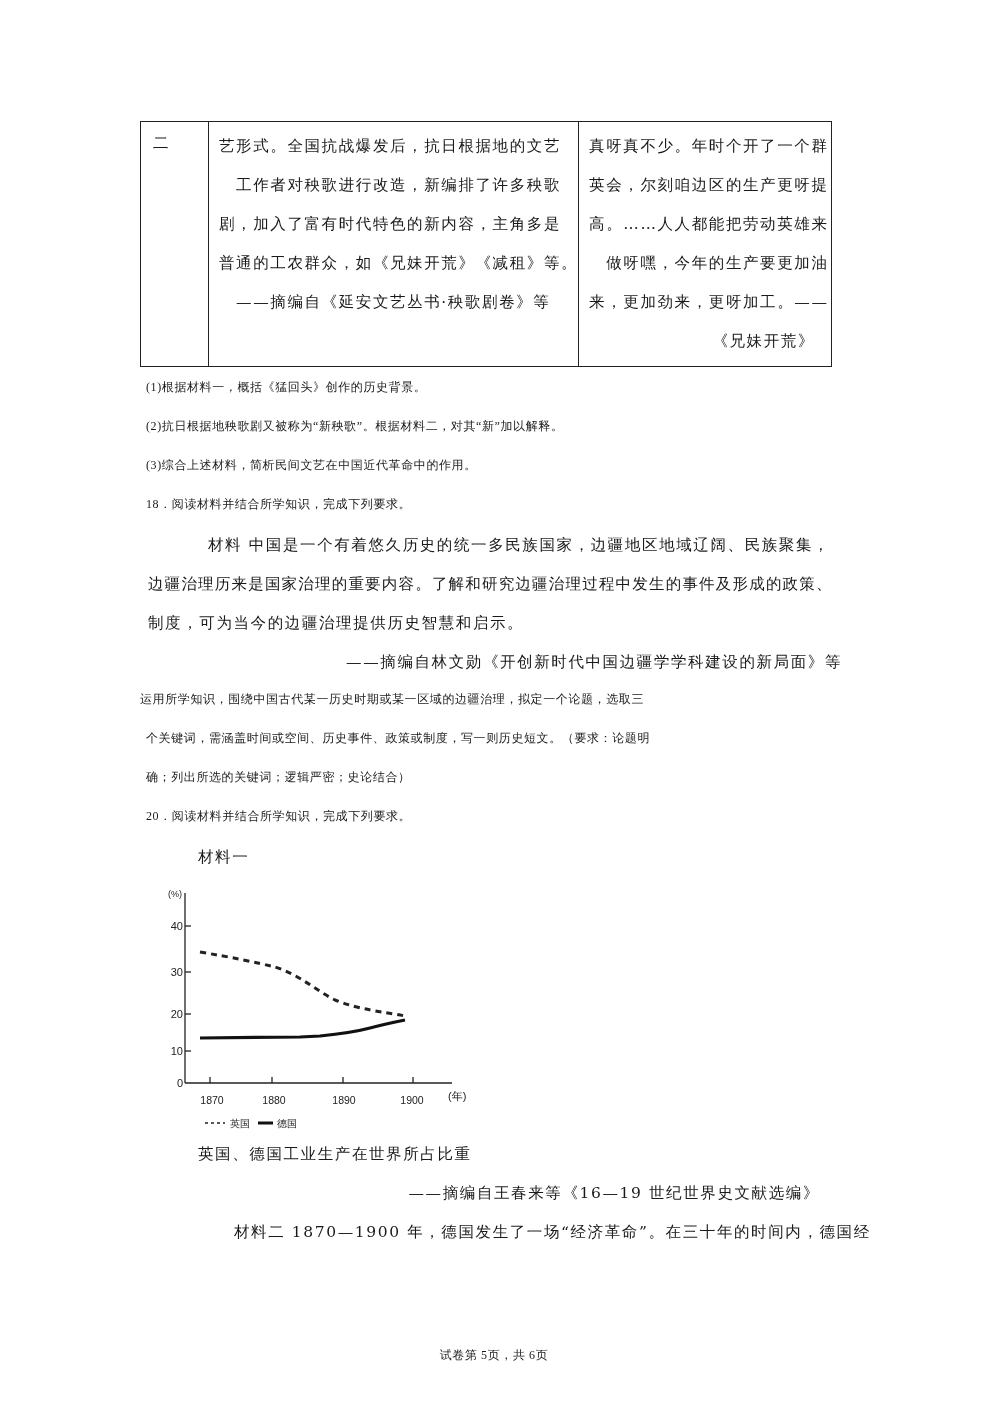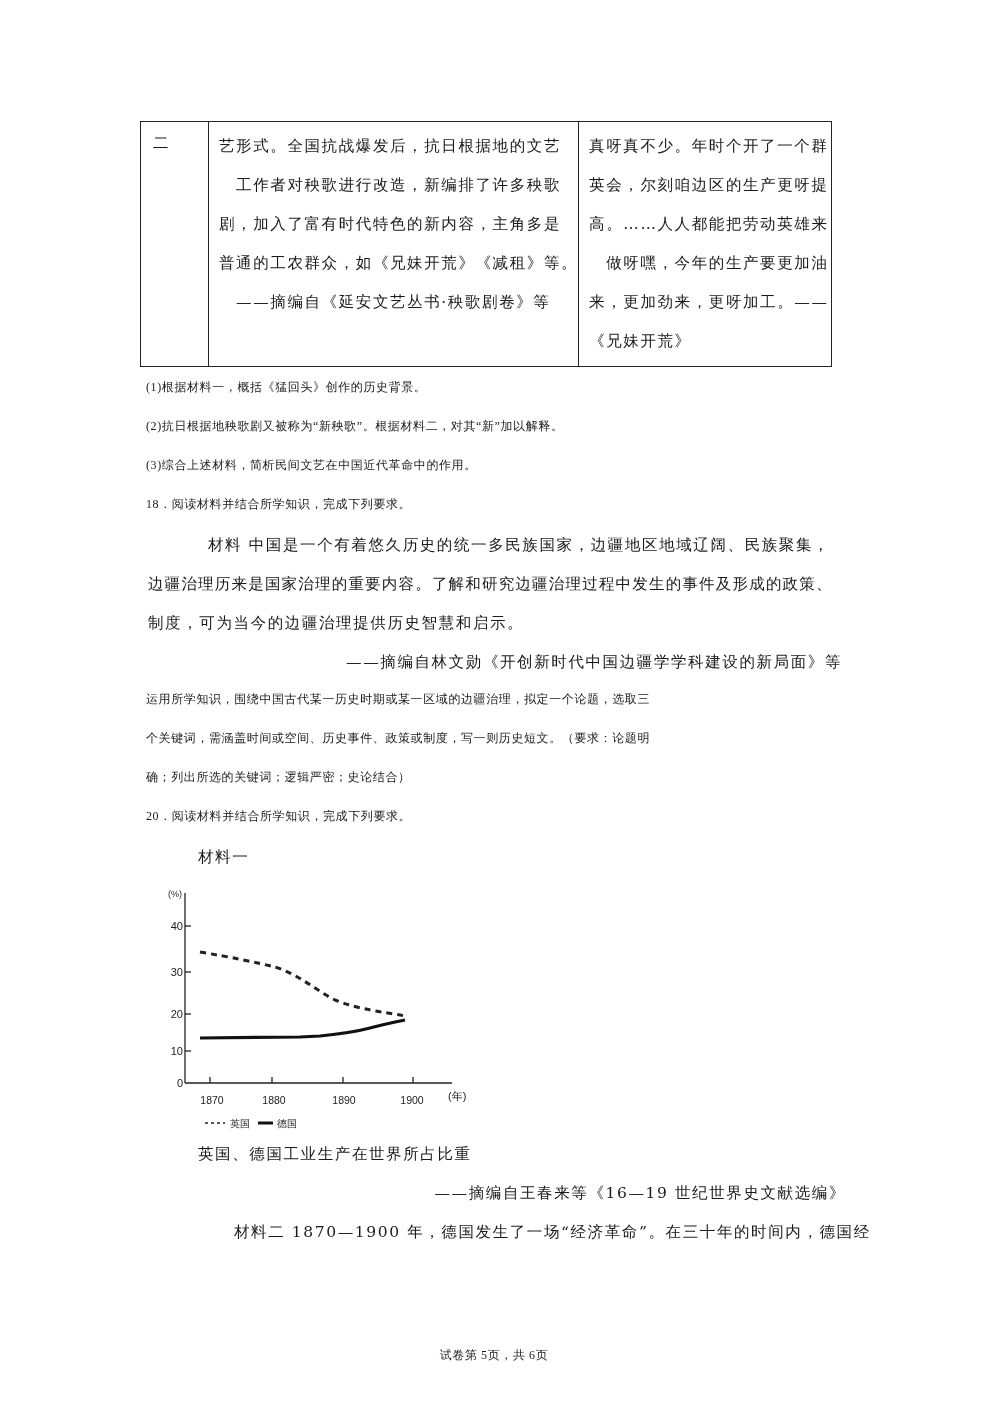--- a/index.html
+++ b/index.html
@@ -4,21 +4,21 @@
 <style>
   html, body { margin:0; padding:0; background:#fff; }
   body { width:992px; height:1403px; position:relative; overflow:hidden; color:#1a1a1a;
          font-family: "DejaVu Serif", "Liberation Serif", serif; }
   .abs { position:absolute; white-space:nowrap; }
   .song { font-family: "DejaVu Serif", "Liberation Serif", serif; font-size:15.5px; letter-spacing:1.6px; }
   .hei { font-family: "Liberation Serif", "DejaVu Serif", serif; font-size:12px; letter-spacing:0.6px; }
   table.mat { position:absolute; left:140px; top:121px; width:692px; height:246px; border-collapse:collapse; }
   table.mat td { border:1.5px solid #222; vertical-align:top; padding:0; }
   .cell-lines div { height:39px; line-height:39px; white-space:nowrap; }
-  .right { text-align:left; }
+  .right { text-align:right; }
   svg text { font-family: "Liberation Sans", "DejaVu Sans", sans-serif; }
 </style>
 </head>
 <body>
 
 <table class="mat">
   <tbody>
       <tr>
     <td style="width:67px;">
       <div class="song" style="padding:11px 0 0 12px;">二</div>
@@ -48,21 +48,21 @@
 
 <div class="abs hei" style="left:146px; top:379px;">(1)根据材料一，概括《猛回头》创作的历史背景。</div>
 <div class="abs hei" style="left:146px; top:418px;">(2)抗日根据地秧歌剧又被称为“新秧歌”。根据材料二，对其“新”加以解释。</div>
 <div class="abs hei" style="left:146px; top:457px;">(3)综合上述材料，简析民间文艺在中国近代革命中的作用。</div>
 
 <div class="abs hei" style="left:146px; top:496px;">18．阅读材料并结合所学知识，完成下列要求。</div>
 <div class="abs song" style="left:208px; top:535px;">材料  中国是一个有着悠久历史的统一多民族国家，边疆地区地域辽阔、民族聚集，</div>
 <div class="abs song" style="left:148px; top:574px; letter-spacing:1.2px;">边疆治理历来是国家治理的重要内容。了解和研究边疆治理过程中发生的事件及形成的政策、</div>
 <div class="abs song" style="left:148px; top:613px;">制度，可为当今的边疆治理提供历史智慧和启示。</div>
 <div class="abs song" style="right:150px; top:652px;">——摘编自林文勋《开创新时代中国边疆学学科建设的新局面》等</div>
-<div class="abs hei" style="left:146px; top:691px;">运用所学知识，围绕中国古代某一历史时期或某一区域的边疆治理，拟定一个论题，选取三</div>
+<div class="abs hei" style="left:140px; top:691px;">运用所学知识，围绕中国古代某一历史时期或某一区域的边疆治理，拟定一个论题，选取三</div>
 <div class="abs hei" style="left:146px; top:730px;">个关键词，需涵盖时间或空间、历史事件、政策或制度，写一则历史短文。（要求：论题明</div>
 <div class="abs hei" style="left:146px; top:769px;">确；列出所选的关键词；逻辑严密；史论结合）</div>
 
 <div class="abs hei" style="left:146px; top:808px;">20．阅读材料并结合所学知识，完成下列要求。</div>
 <div class="abs song" style="left:198px; top:847px;">材料一</div>
 
 <svg class="abs" style="left:160px; top:880px;" width="330" height="255" viewBox="160 880 330 255">
   <g stroke="#222" stroke-width="1.3" fill="none">
     <line x1="185" y1="893" x2="185" y2="1083"></line>
     <line x1="185" y1="1083" x2="452" y2="1083"></line>
@@ -92,16 +92,16 @@
 
   <g>
     <line x1="205" y1="1123" x2="225" y2="1123" stroke="#222" stroke-width="1.5" stroke-dasharray="3,3"></line>
     <text x="230" y="1127" font-size="10" fill="#222">英国</text>
     <line x1="258" y1="1123" x2="273" y2="1123" stroke="#111" stroke-width="3"></line>
     <text x="277" y="1127" font-size="10" fill="#222">德国</text>
   </g>
 </svg>
 
 <div class="abs song" style="left:198px; top:1144px;">英国、德国工业生产在世界所占比重</div>
-<div class="abs song" style="right:146px; top:1183px;">——摘编自王春来等《16—19 世纪世界史文献选编》</div>
+<div class="abs song" style="right:172px; top:1183px;">——摘编自王春来等《16—19 世纪世界史文献选编》</div>
 <div class="abs song" style="left:198px; top:1222px;margin-left:36px;">材料二  1870—1900 年，德国发生了一场“经济革命”。在三十年的时间内，德国经</div>
 
 <div class="abs hei" style="left:0; width:988px; text-align:center; top:1347px; white-space:nowrap;">试卷第 5页，共 6页</div>
 
 </body></html>

